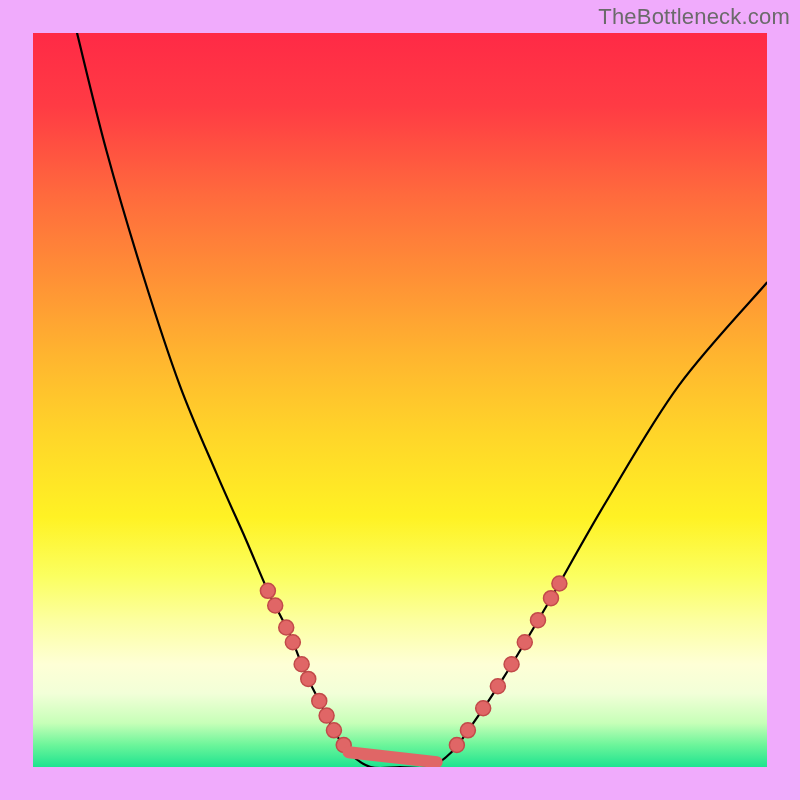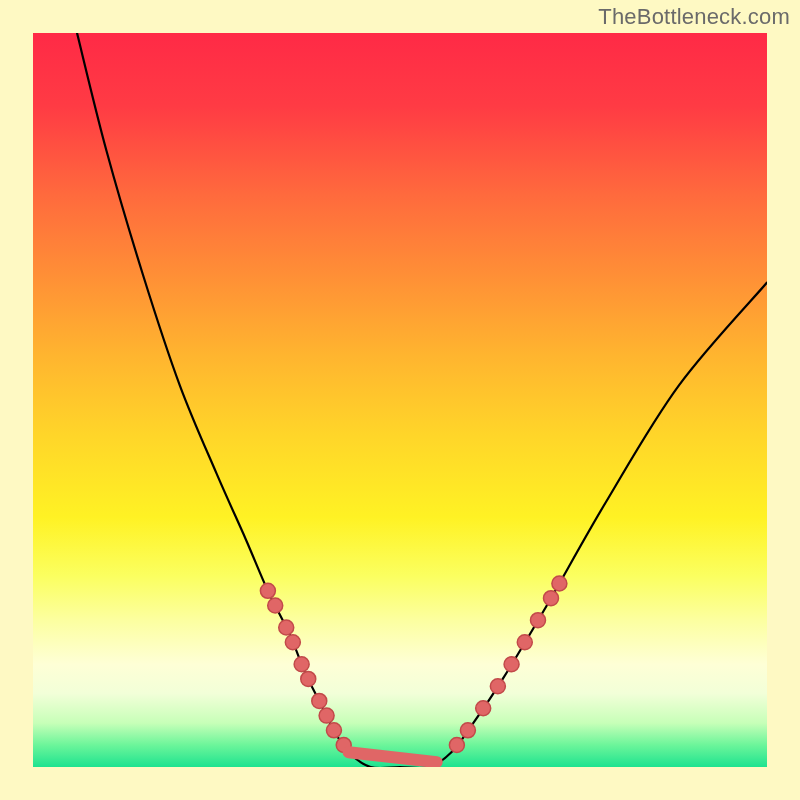--- a/index.html
+++ b/index.html
@@ -8,21 +8,21 @@
     width: 800px;
     height: 800px;
     overflow: hidden;
     background: #000;
     font-family: Arial, Helvetica, sans-serif;
   }
   .outer {
     position: relative;
     width: 800px;
     height: 800px;
-    background: #fef9c3;
+    background: #f0abfc;
   }
   .watermark {
     position: absolute;
     top: 4px;
     right: 10px;
     color: #6a6a6a;
     font-size: 22px;
     font-weight: 500;
     letter-spacing: 0.2px;
     z-index: 5;

